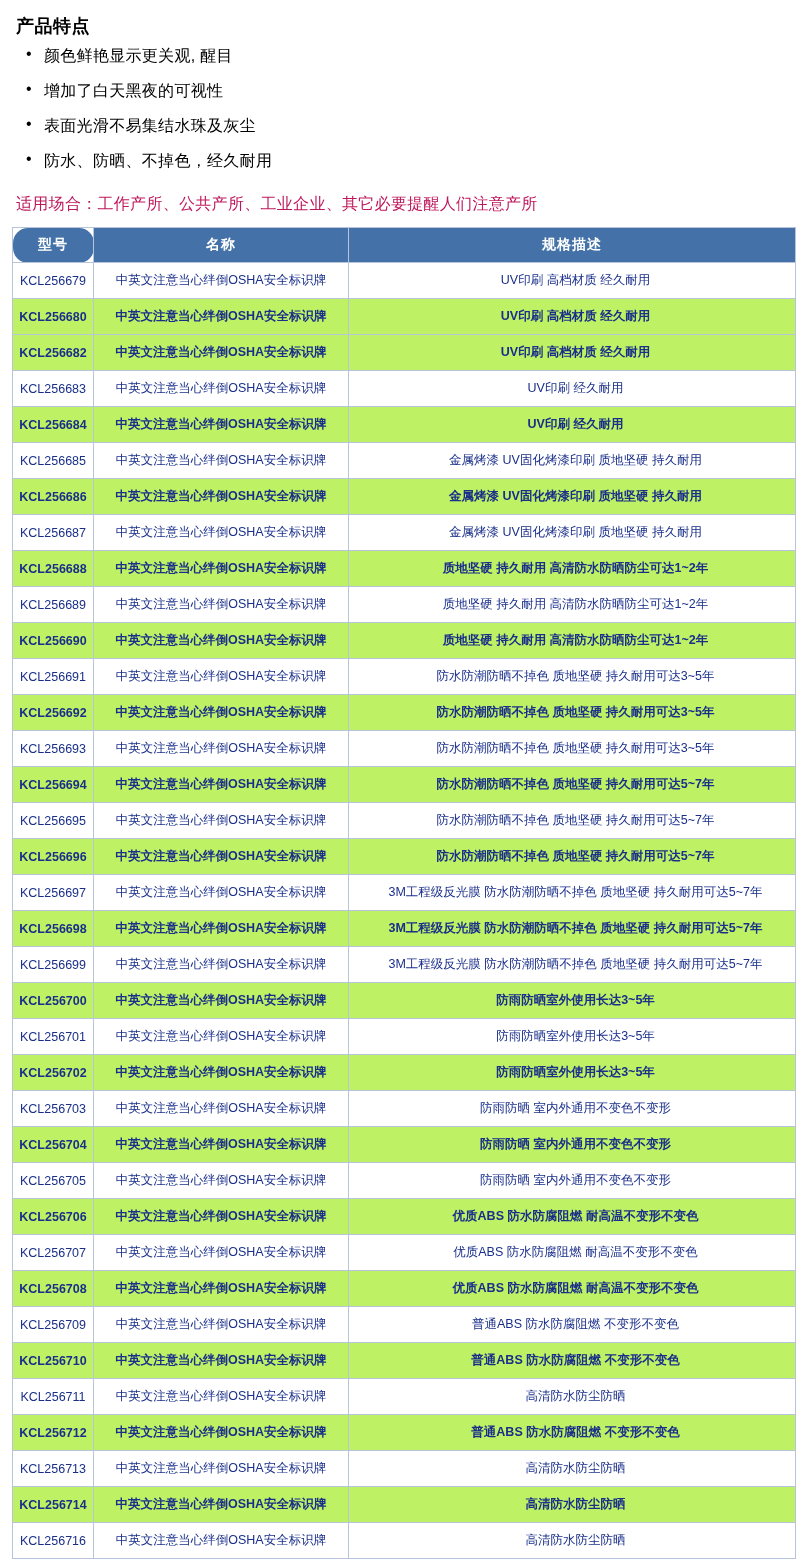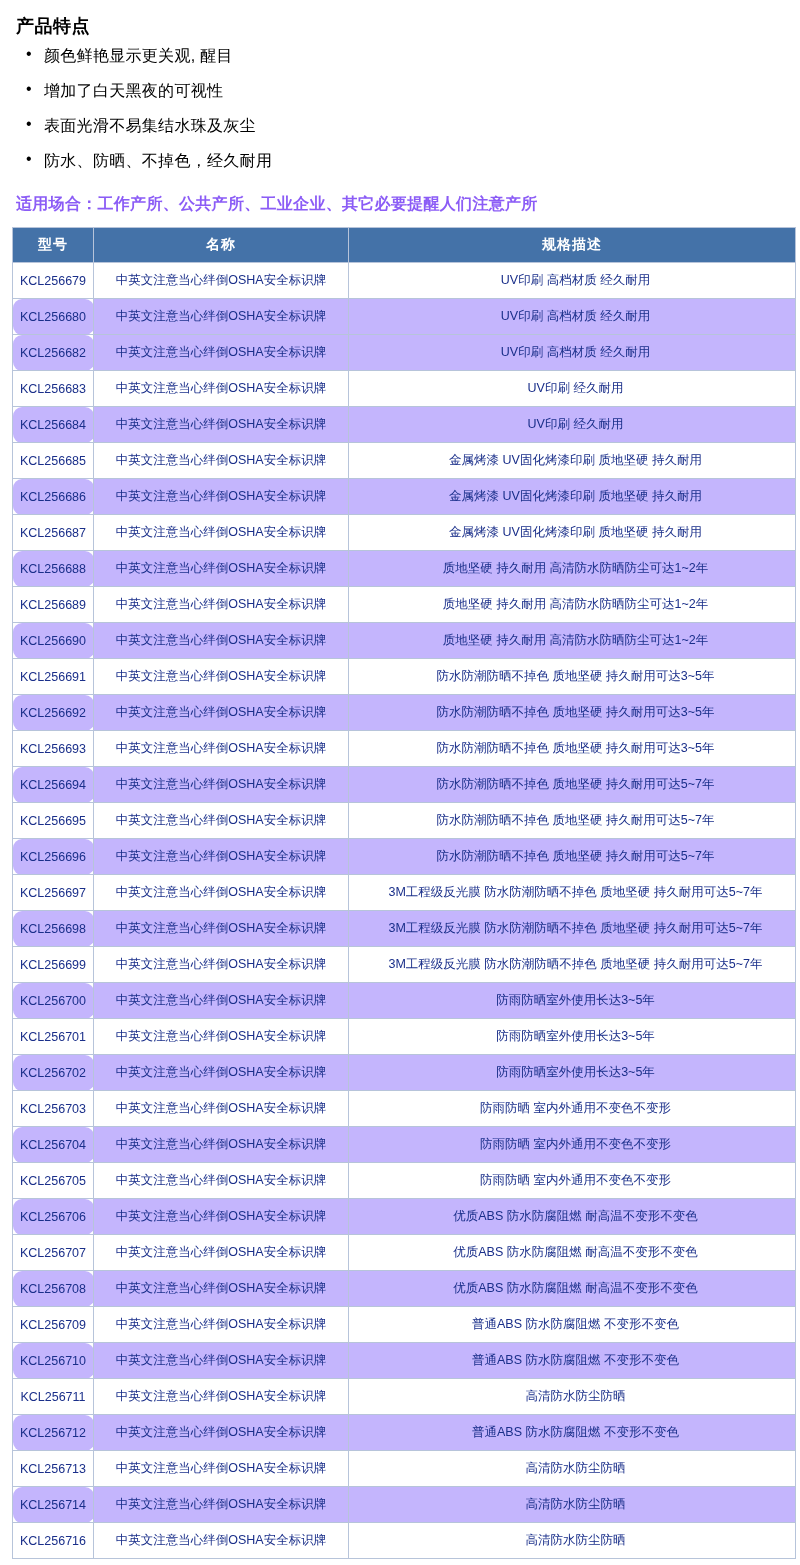--- a/index.html
+++ b/index.html
@@ -40,22 +40,22 @@
   }
   .features-list li::before {
     content: "•";
     position: absolute;
     left: 0;
     top: -1px;
     font-size: 16px;
   }
   .usage-line {
     font-size: 16px;
-    font-weight: bold;
-    color: #8b5cf6;
+    font-weight: normal;
+    color: #be185d;
     margin: 22px 0 12px 4px;
     letter-spacing: 0.3px;
   }
   table.spec {
     border-collapse: collapse;
     width: 776px;
     margin: 0 auto;
     table-layout: fixed;
   }
   table.spec th {
@@ -74,35 +74,35 @@
     color: #1a2f8a;
     text-align: center;
     vertical-align: middle;
     white-space: nowrap;
     overflow: hidden;
   }
   table.spec tr.odd td {
     background: #ffffff;
   }
   table.spec tr.even td {
-    background: #c4b5fd;
+    background: #bef264;
+    font-weight: bold;
   }
   td.col-model {
     width: 78px;
     font-size: 12.5px;
-    border-radius: 9px;
   }
   td.col-name {
     width: 252px;
   }
   td.col-desc {
     width: 444px;
     padding-left: 8px;
   }
-  th.col-model { width: 78px; }
+  th.col-model { width: 78px; border-radius: 15px; }
   th.col-name  { width: 252px; }
   th.col-desc  { width: 444px; }
 </style>
 </head>
 <body>
 
 <div class="page">
 
   <div class="features-title">产品特点</div>
 

